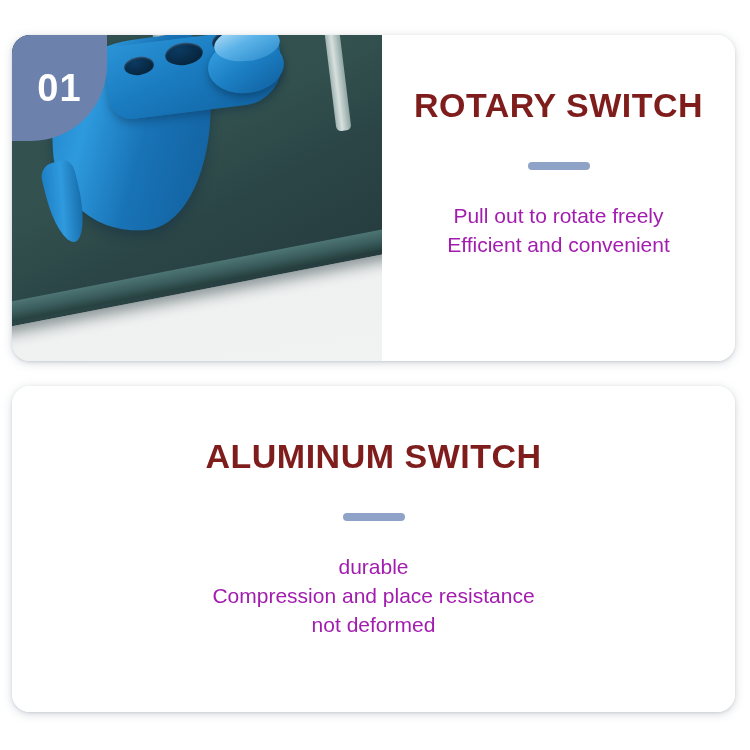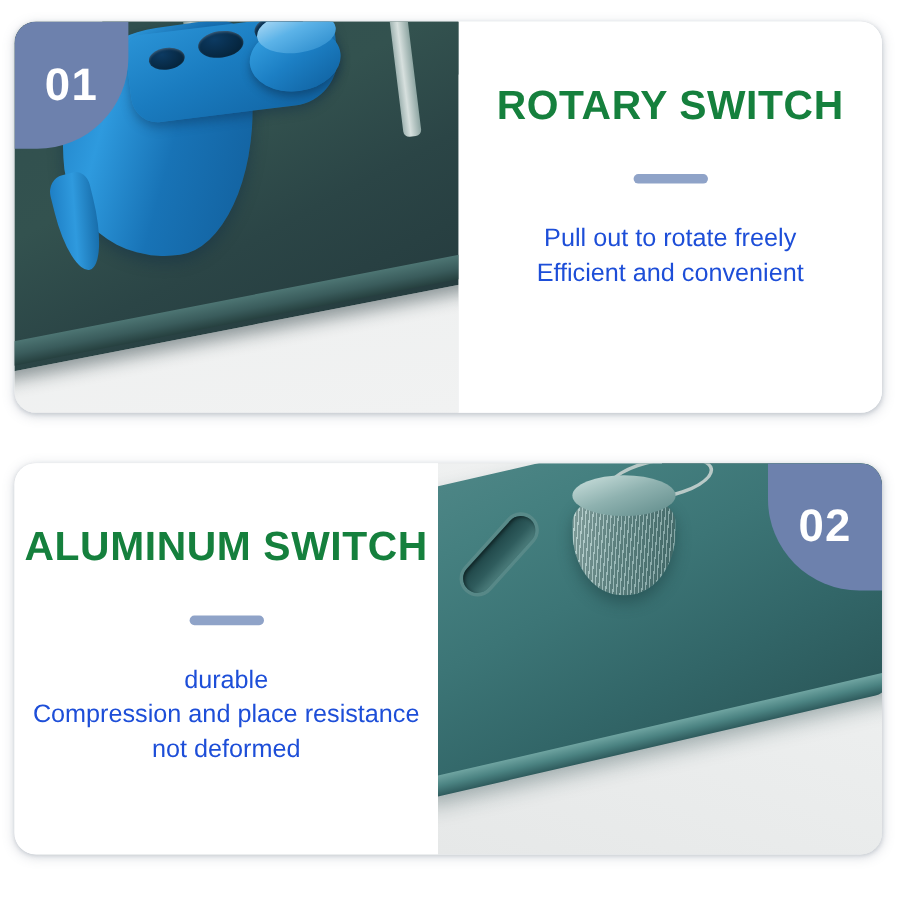--- a/index.html
+++ b/index.html
@@ -26,21 +26,21 @@
     position: absolute;
     background: #ffffff;
     border-radius: 18px;
     overflow: hidden;
     box-shadow: 0 2px 10px rgba(120,130,145,0.30),
                 0 1px 3px rgba(120,130,145,0.22);
     display: flex;
   }
   .card-1 {
     left: 12px;
-    top: 18px;
+    top: 35px;
     width: 723px;
     height: 326px;
   }
   .card-2 {
     left: 12px;
     top: 386px;
     width: 723px;
     height: 326px;
   }
   .card-2 { flex-direction: row-reverse; }
@@ -318,37 +318,37 @@
     flex-direction: column;
     align-items: center;
     justify-content: flex-start;
     padding-top: 52px;
     box-sizing: border-box;
     background: #ffffff;
   }
   .heading {
     font-size: 34px;
     font-weight: bold;
-    color: #15803d;
+    color: #7f1d1d;
     letter-spacing: 0.5px;
     text-align: center;
     line-height: 1.1;
     white-space: nowrap;
   }
   .rule {
     width: 62px;
     height: 8px;
     border-radius: 5px;
     background: #8fa3c8;
     margin-top: 38px;
   }
   .sublines {
     margin-top: 32px;
     text-align: center;
-    color: #1d4ed8;
+    color: #a21caf;
     font-size: 21px;
     line-height: 1.38;
   }
   .sublines .ln { display: block; white-space: nowrap; }
 </style>
 </head>
 <body>
 
 <div class="page">
 
@@ -382,34 +382,20 @@
       <div class="sublines">
         <span class="ln">Pull out to rotate freely</span>
         <span class="ln">Efficient and convenient</span>
       </div>
     </div>
 
   </div>
 
   <div class="card card-2">
 
-    <div class="photo">
-      <div class="ph2-bg"></div>
-      <div class="ph2-riser"></div>
-      <div class="ph2-plate"></div>
-      <div class="ph2-edge"></div>
-      <div class="ph2-slot"></div>
-      <div class="ph2-washer"></div>
-      <div class="ph2-knob"></div>
-      <div class="ph2-knob-cap"></div>
-
-      <div class="badge badge-2">
-        <span>02</span>
-      </div>
-    </div>
 
     <div class="text-pane">
       <div class="heading">ALUMINUM SWITCH</div>
       <div class="rule"></div>
       <div class="sublines">
         <span class="ln">durable</span>
         <span class="ln">Compression and place resistance</span>
         <span class="ln">not deformed</span>
       </div>
     </div>

